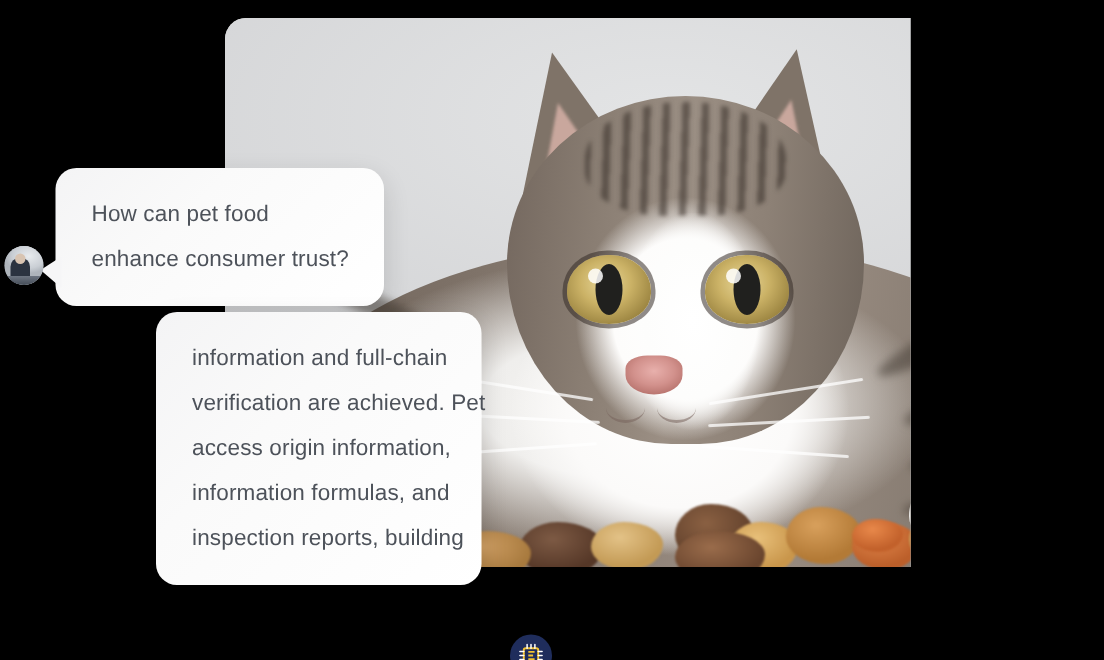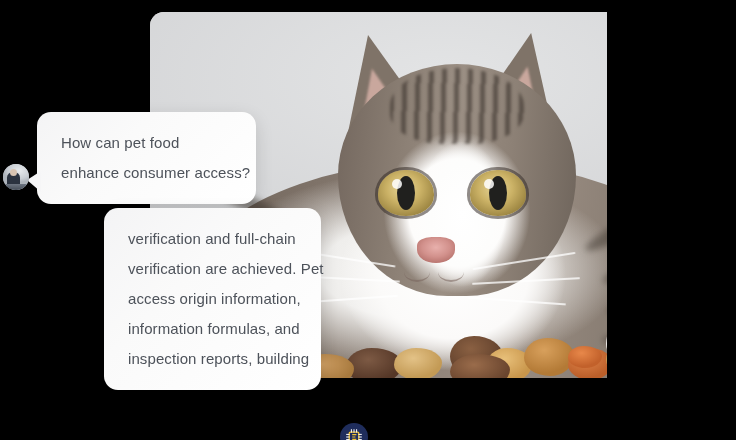--- a/index.html
+++ b/index.html
@@ -371,33 +371,33 @@
       <div class="kib" style="left:418px; bottom:10px; width:34px; height:22px; background:radial-gradient(60% 60% at 40% 32%, #e8884a 0%, #c2612b 100%);"></div>
       <div class="kib" style="left:476px; bottom:12px; width:40px; height:22px; background:radial-gradient(60% 60% at 40% 32%, #7c5740 0%, #543726 100%);"></div>
     </div>
 
     <div class="photo-vignette"></div>
   </div>
 
   <div class="bubble bubble-question">
     <div class="tail-left"></div>
     <div class="line">How can pet food</div>
-    <div class="line">enhance consumer access?</div>
+    <div class="line">enhance consumer trust?</div>
   </div>
 
   <div class="avatar avatar-user">
     <div class="au-bg"></div>
     <div class="au-person"></div>
     <div class="au-head"></div>
     <div class="au-desk"></div>
   </div>
 
   <div class="bubble bubble-answer">
 
-    <div class="line">verification and full-chain</div>
+    <div class="line">information and full-chain</div>
     <div class="line">verification are achieved. Pet</div>
     <div class="line">access origin information,</div>
     <div class="line">information formulas, and</div>
     <div class="line">inspection reports, building</div>
 
   </div>
 
   <div class="avatar avatar-bot">
     <svg width="20" height="20" viewBox="0 0 20 20">
       <g fill="none" stroke="#f2c230" stroke-width="1.3">

